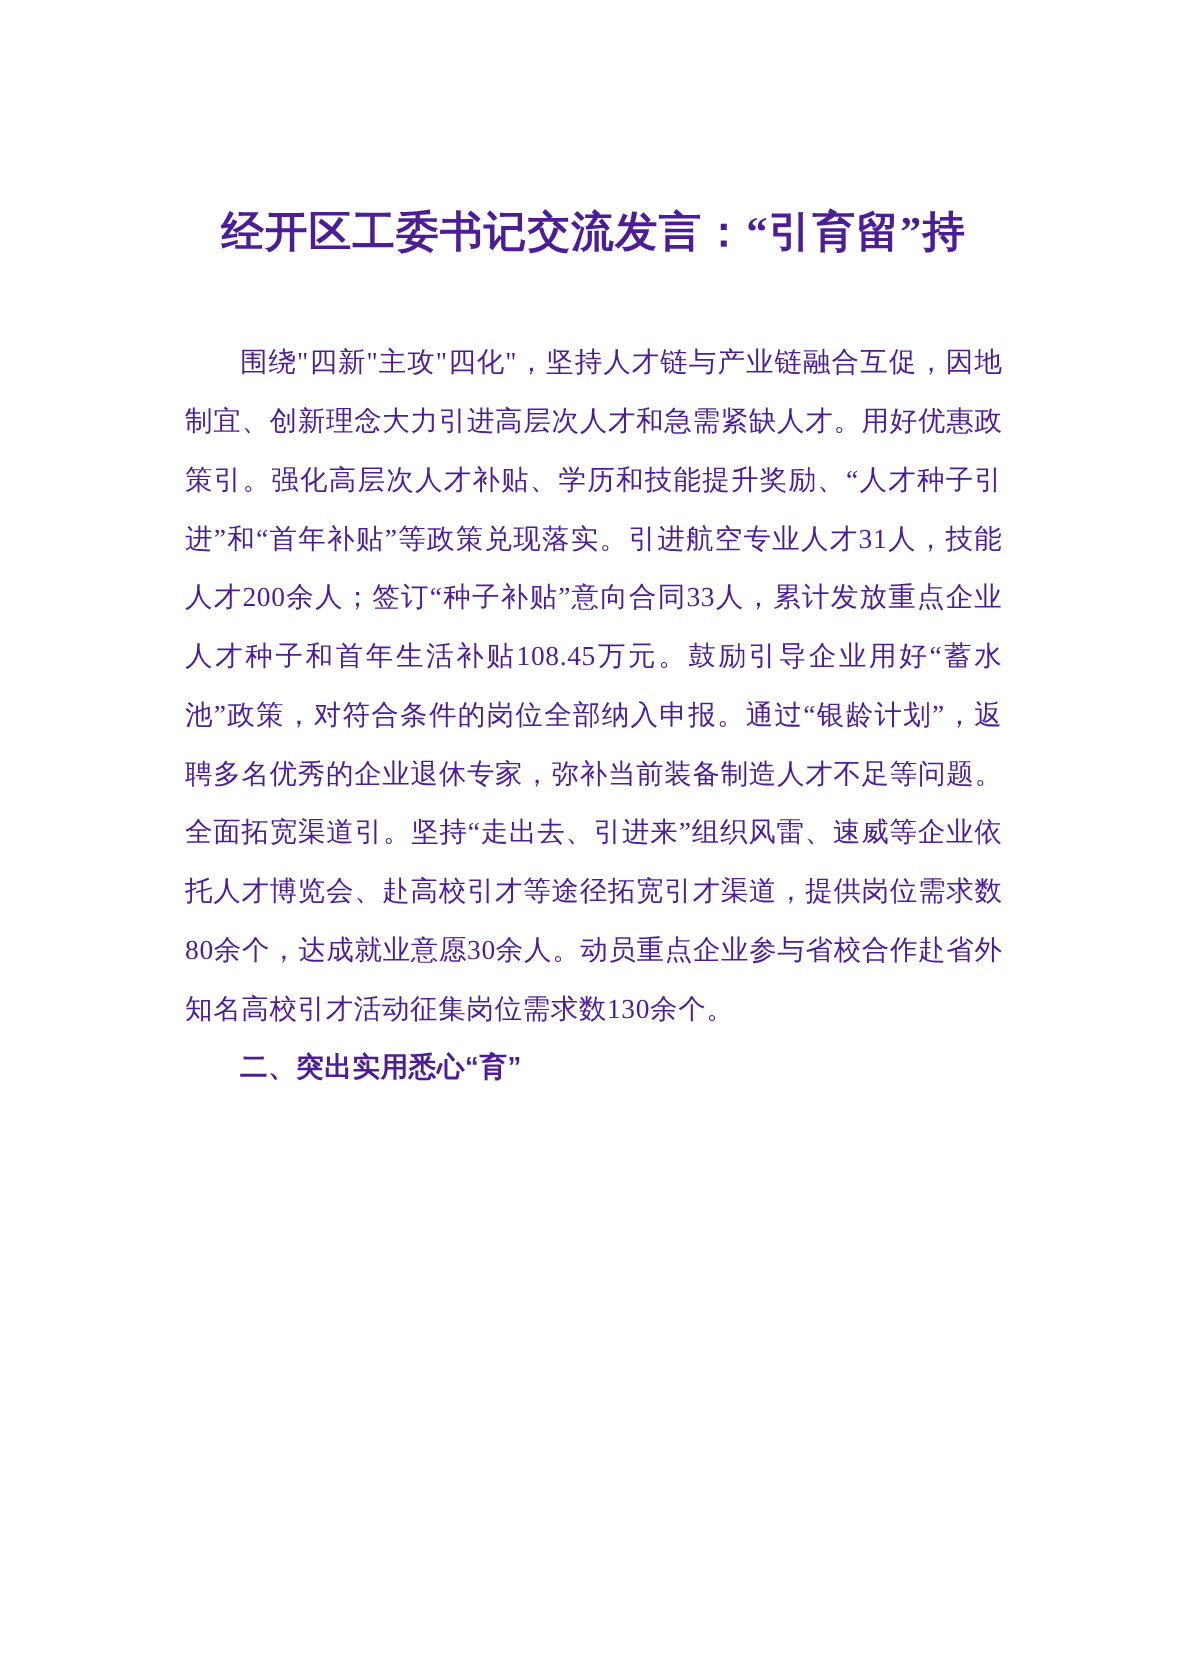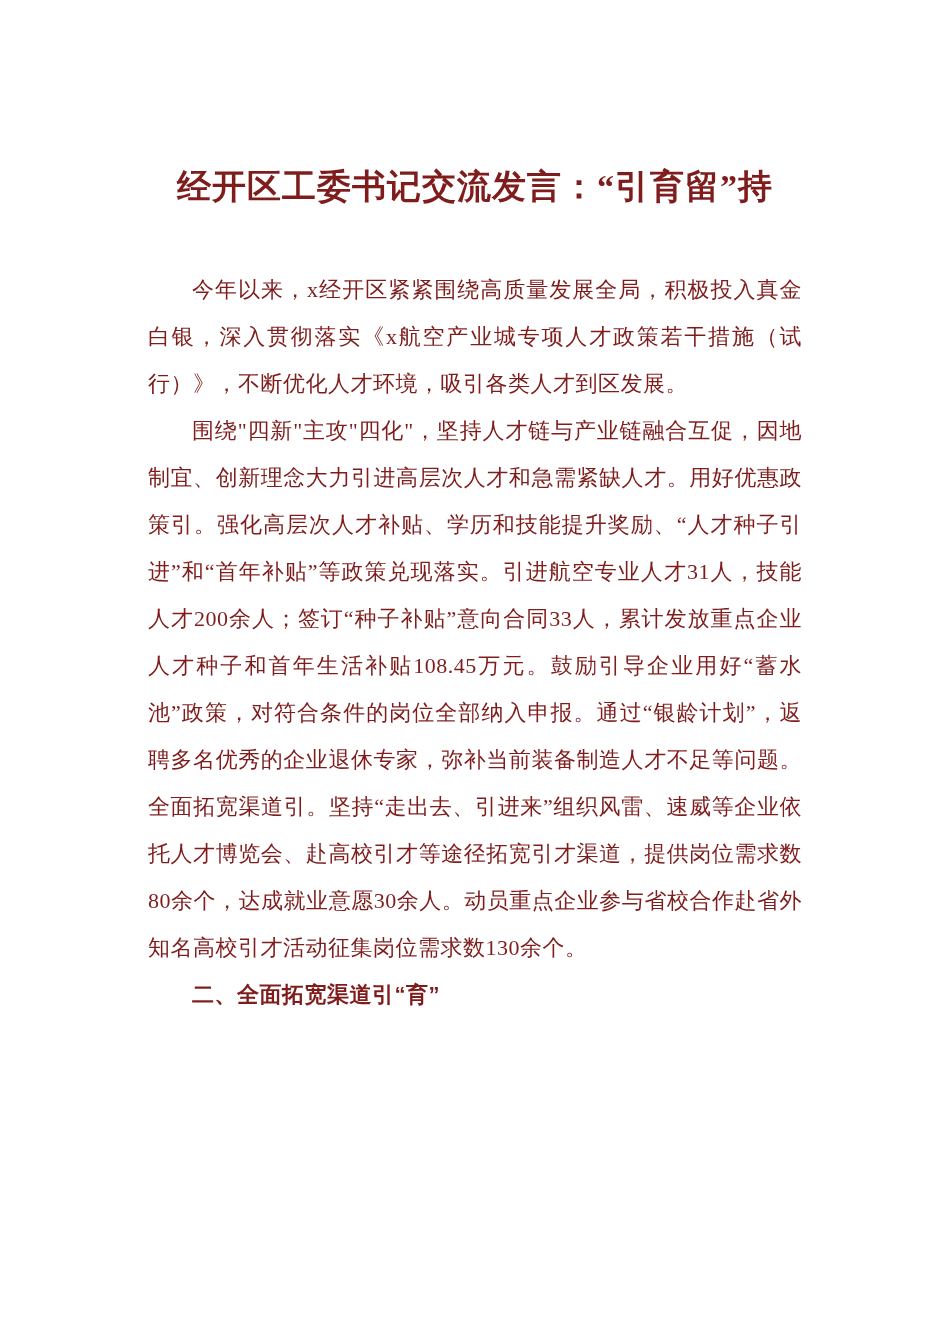--- a/index.html
+++ b/index.html
@@ -8,21 +8,21 @@
     background: #ffffff;
   }
   .page {
     position: relative;
     width: 950px;
     height: 1344px;
     margin: 0 auto;
     box-sizing: border-box;
     padding: 152px 148px 0 148px;
     background: #ffffff;
-    color: #7f1d1d;
+    color: #4c1d95;
     font-family: "Liberation Serif", "DejaVu Serif", serif;
     overflow: hidden;
   }
   .title {
     margin: 0 0 44px 0;
     font-size: 34px;
     font-weight: bold;
     line-height: 70px;
     text-align: center;
     letter-spacing: 1px;
@@ -49,19 +49,18 @@
   }
 </style>
 </head>
 <body>
 
 <div class="page">
   <h1 class="title">
     <span class="title-line">经开区工委书记交流发言：“引育留”持</span>
   </h1>
 
-  <p class="body-para">今年以来，x经开区紧紧围绕高质量发展全局，积极投入真金白银，深入贯彻落实《x航空产业城专项人才政策若干措施（试行）》，不断优化人才环境，吸引各类人才到区发展。</p>
 
 
   <p class="body-para">围绕"四新"主攻"四化"，坚持人才链与产业链融合互促，因地制宜、创新理念大力引进高层次人才和急需紧缺人才。用好优惠政策引。强化高层次人才补贴、学历和技能提升奖励、“人才种子引进”和“首年补贴”等政策兑现落实。引进航空专业人才31人，技能人才200余人；签订“种子补贴”意向合同33人，累计发放重点企业人才种子和首年生活补贴108.45万元。鼓励引导企业用好“蓄水池”政策，对符合条件的岗位全部纳入申报。通过“银龄计划”，返聘多名优秀的企业退休专家，弥补当前装备制造人才不足等问题。全面拓宽渠道引。坚持“走出去、引进来”组织风雷、速威等企业依托人才博览会、赴高校引才等途径拓宽引才渠道，提供岗位需求数80余个，达成就业意愿30余人。动员重点企业参与省校合作赴省外知名高校引才活动征集岗位需求数130余个。</p>
 
-  <p class="section-heading">二、全面拓宽渠道引“育”</p>
+  <p class="section-heading">二、突出实用悉心“育”</p>
 </div>
 
 </body></html>

